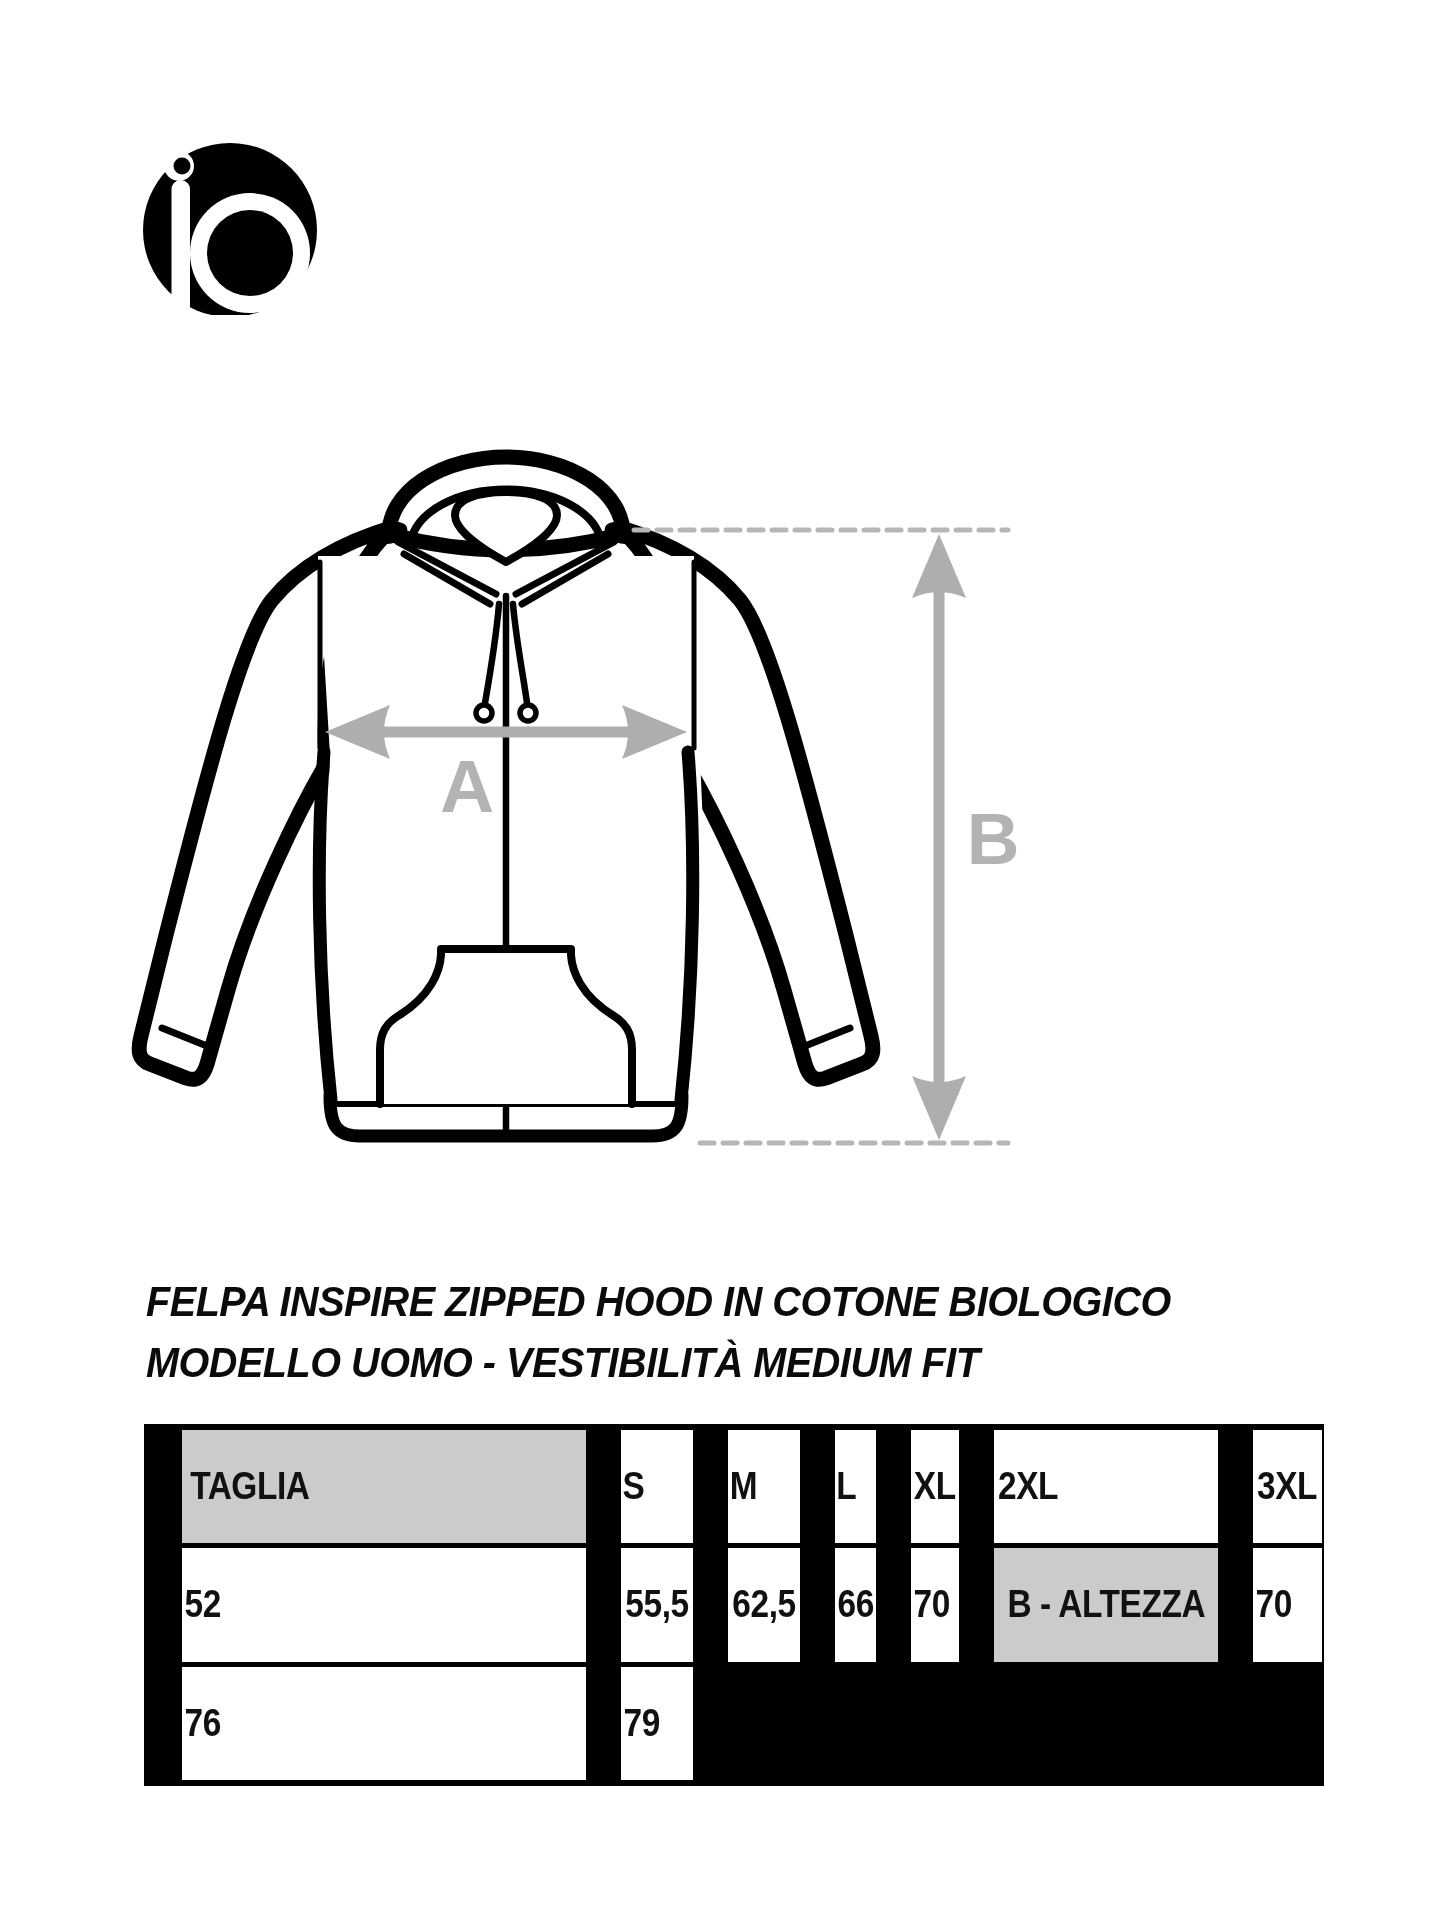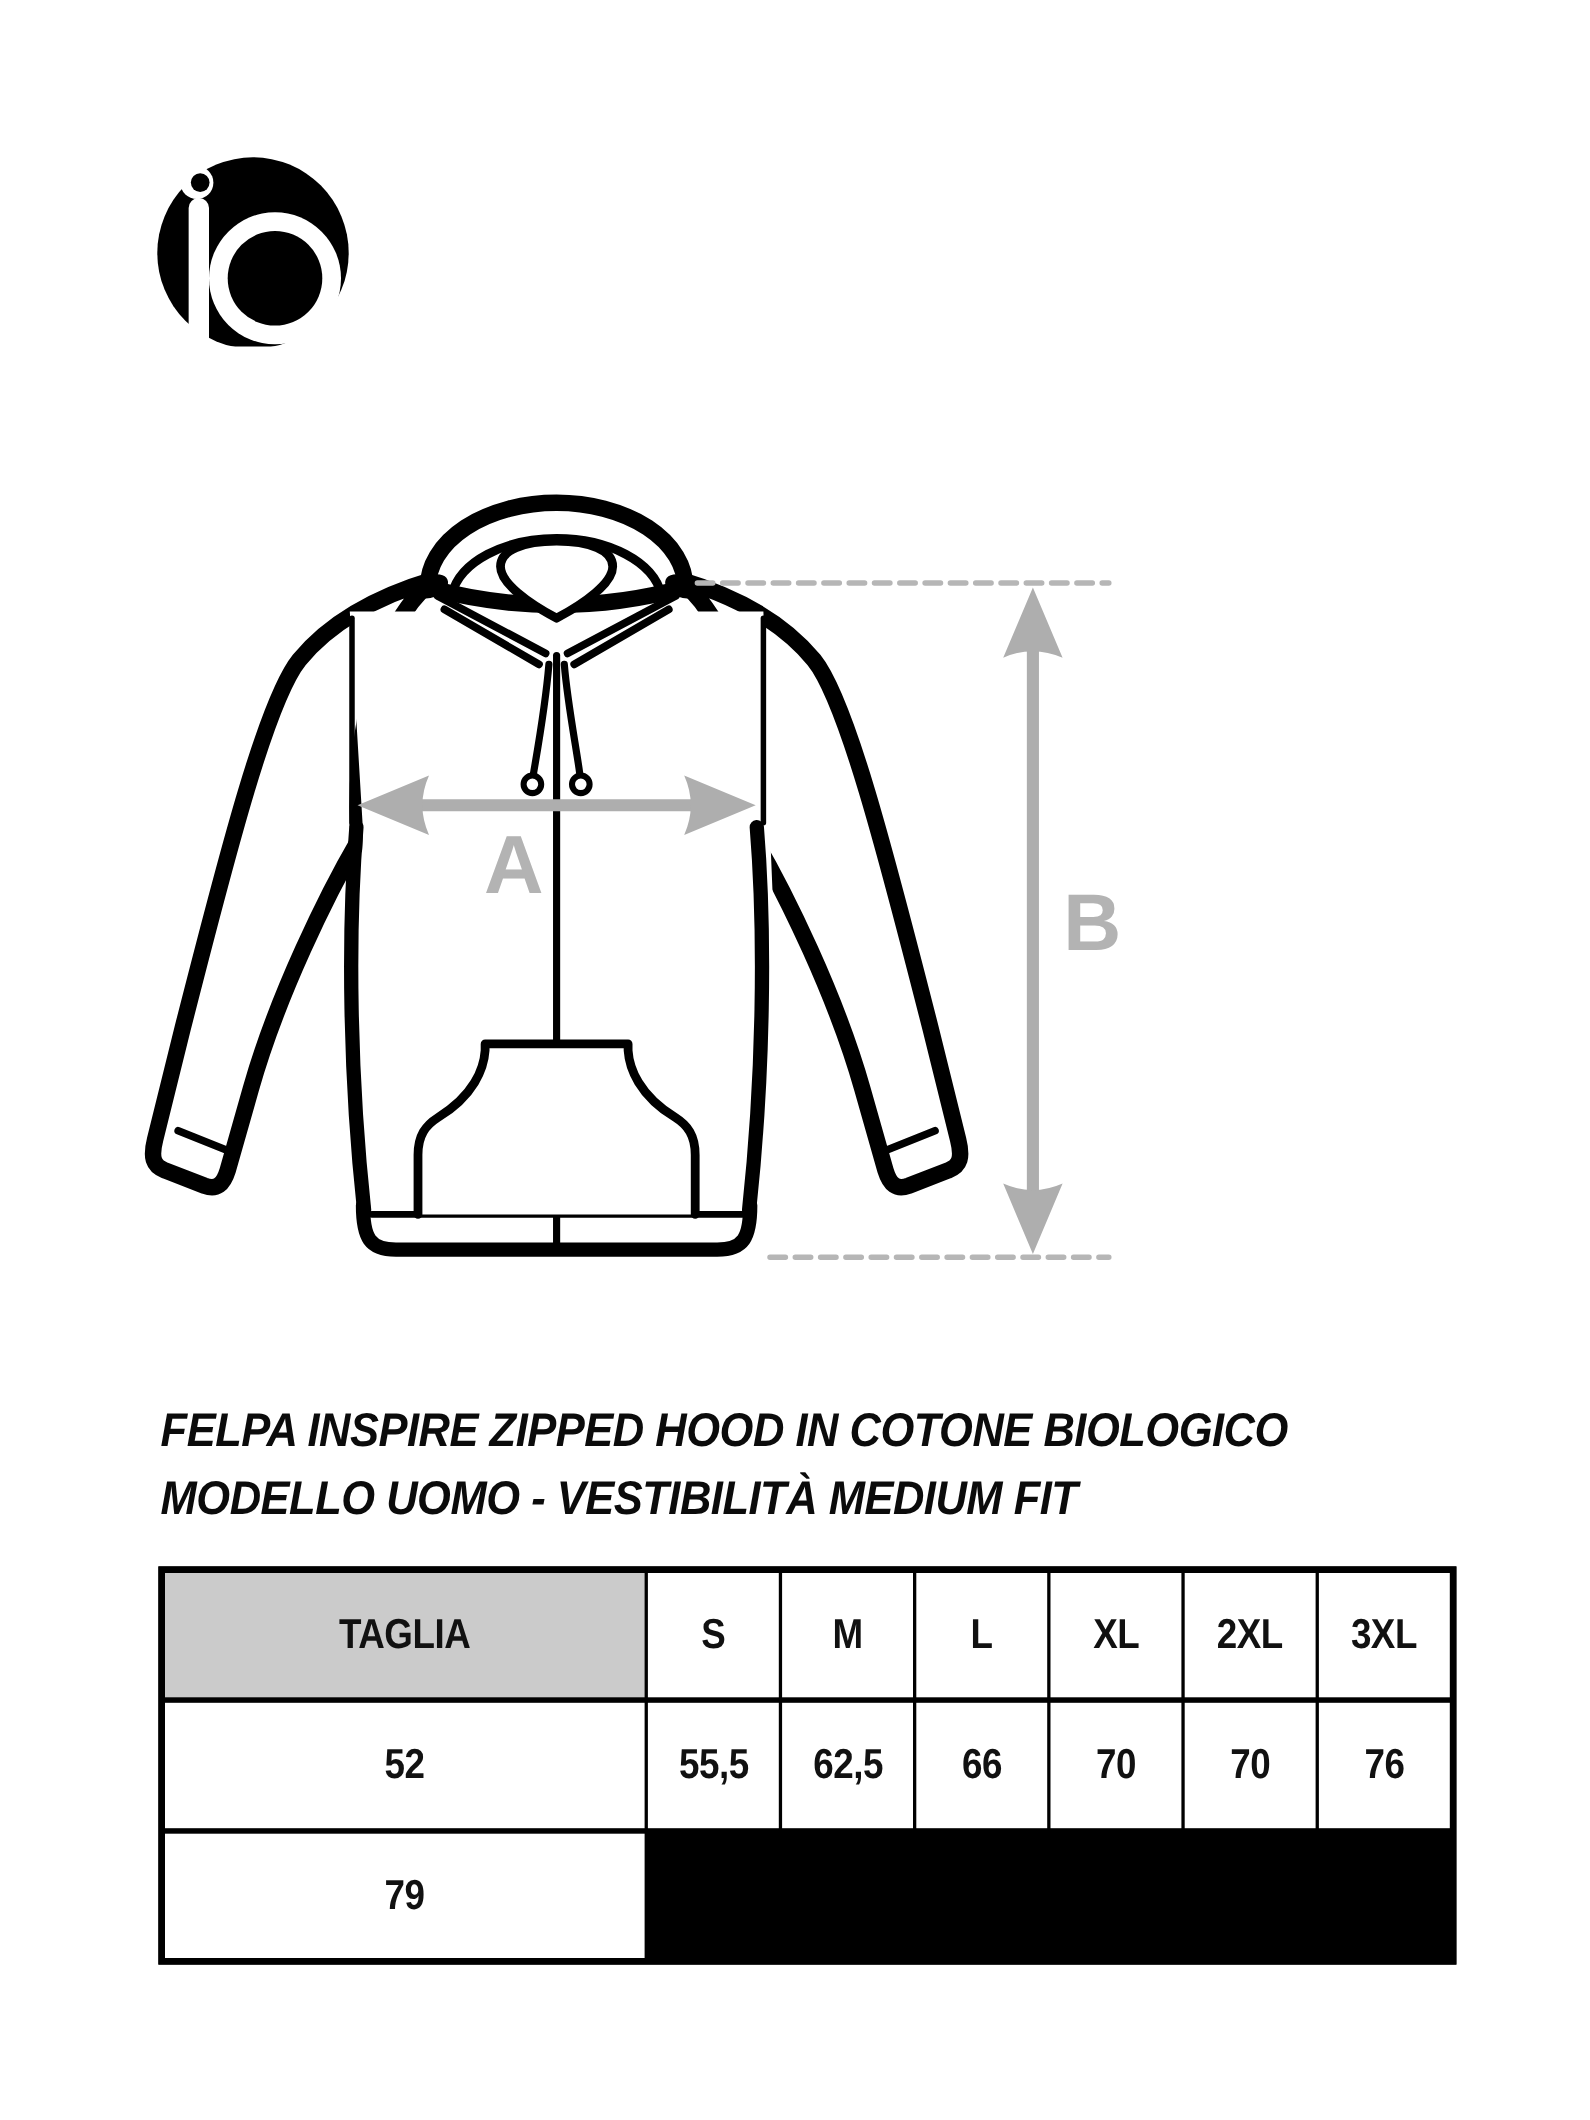--- a/index.html
+++ b/index.html
@@ -12,22 +12,22 @@
   .title-line{font-size:43px;font-weight:bold;color:#0b0b0b;line-height:61px;
               letter-spacing:-0.5px;white-space:nowrap;
               transform:scaleX(0.92);transform-origin:left center;}
 
   
   #size-table{left:144px;top:1424px;width:1180px;height:362px;
               border:6px solid #000;background:#000;display:grid;
               grid-template-columns:436px repeat(6,1fr);
               grid-template-rows:1fr 1fr 1fr;
               gap:5px 3px;box-sizing:border-box;}
-  .cell{background:#fff;display:flex;align-items:center;justify-content:center;
-        font-weight:bold;font-size:38px;color:#111;}
+  .cell{background:#fff;display:flex;align-items:center;
+        font-weight:bold;font-size:38px;color:#111;margin-left:32px;}
   .cell.rowhead{background:#cbcbcb;}
   .cnd{display:inline-block;transform:scaleX(0.88);transform-origin:center;
        letter-spacing:-0.5px;white-space:nowrap;}
 
   svg text{font-family:"Liberation Sans", sans-serif;}
 </style>
 </head>
 <body>
 
 <div id="page">
@@ -140,20 +140,23 @@
     <div class="cell">
       <span class="cnd">62,5</span>
       </div>
     <div class="cell">
       <span class="cnd">66</span>
       </div>
     <div class="cell">
       <span class="cnd">70</span>
       </div>
 
+    <div class="cell rowhead">
+      <span class="cnd">B - ALTEZZA</span>
+      </div>
     <div class="cell">
       <span class="cnd">70</span>
       </div>
     <div class="cell">
       <span class="cnd">76</span>
       </div>
     <div class="cell">
       <span class="cnd">79</span>
       </div>
   </div>

